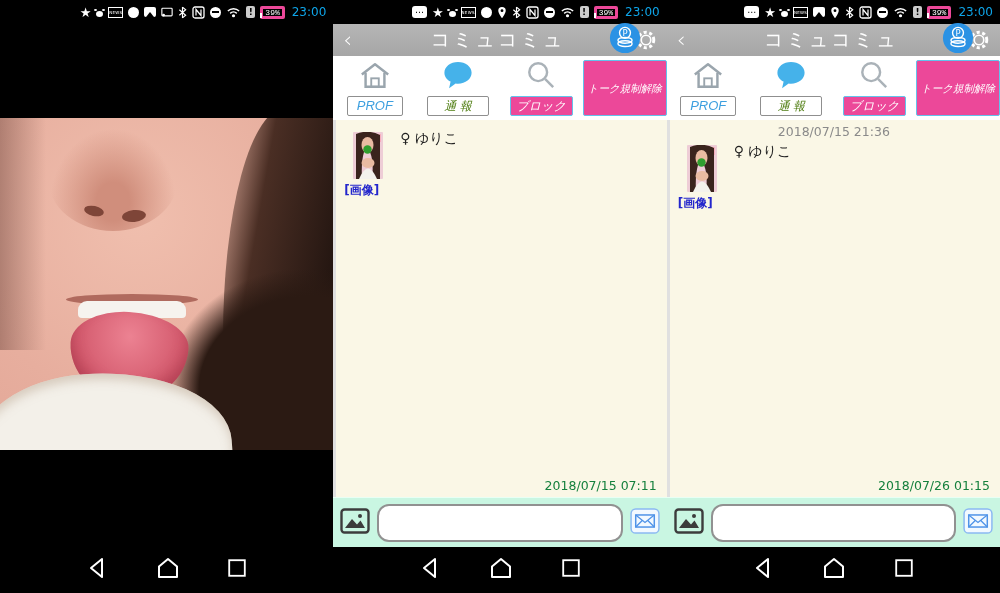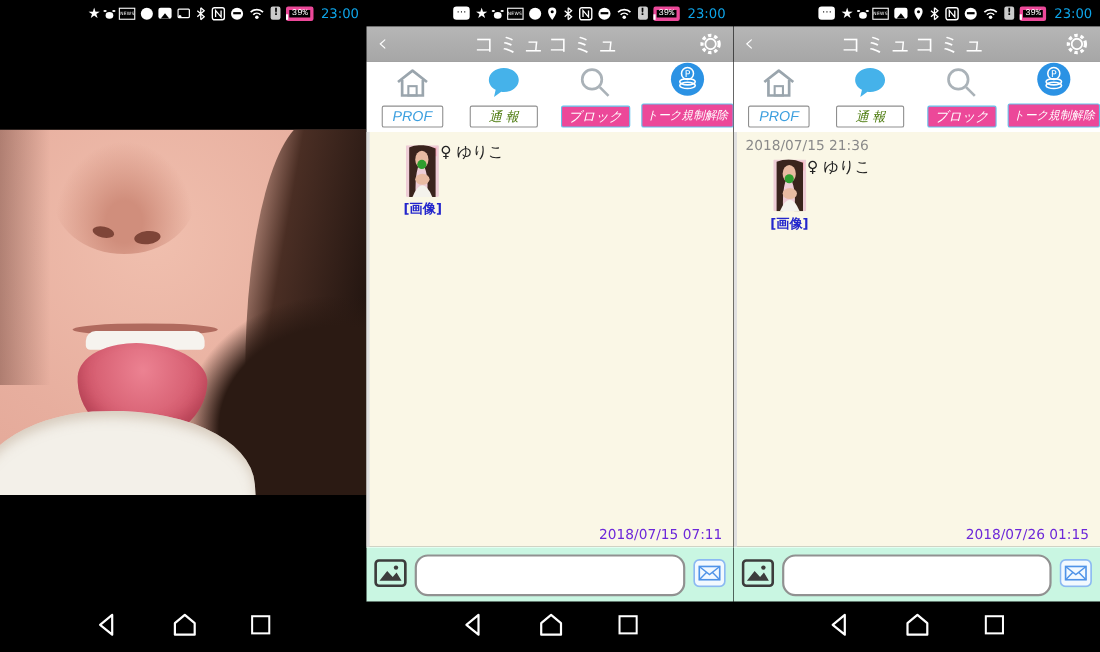--- a/index.html
+++ b/index.html
@@ -30,35 +30,35 @@
   .apptitle { flex:1; text-align:center; color:#fff; font-size:19px; letter-spacing:3px; }
   .gearwrap { width:24px; display:flex; justify-content:flex-end; }
 
   
   .toolbar { height:64px; background:#fff; display:flex; flex:none; }
   .tb-col { flex:1; display:flex; flex-direction:column; align-items:center; justify-content:flex-end; padding-bottom:4px; gap:2px; }
   .tb-btn { font-size:12px; border:1px solid #8f8f8f; background:#fff; border-radius:2px; padding:1px 6px; line-height:16px; white-space:nowrap;font-style:italic; }
   .tb-btn.prof { color:#3c9fdf; font-size:13px; min-width:56px; text-align:center; }
   .tb-btn.report { color:#4d7c0f; min-width:62px; text-align:center; }
   .tb-btn.blue { background:#ec4899; border-color:#63c2ec; color:#fff; }
-  .tb-btn.small { font-size:10.5px; padding:2px 4px; }
+  .tb-btn.small { font-size:10.5px; padding:19px 4px; }
 
   
   .chatarea { flex:1; background:#faf7e6; border-left:3px solid #e0e0e0; position:relative; padding:6px 8px; overflow:hidden; }
-  .topstamp { text-align:left; color:#8a8a8a; font-size:12.5px; margin:-2px 2px 2px 0; }
+  .topstamp { text-align:center; color:#8a8a8a; font-size:12.5px; margin:-2px 2px 2px 0; }
   .msg { position:relative; padding-left:52px; margin-top:4px; }
-  .avcol { position:absolute; left:16px; top:2px; width:48px; text-align:center; }
+  .avcol { position:absolute; left:0; top:2px; width:48px; }
   .avatar { width:30px; height:47px; display:block; margin:0 auto; border-radius:1px; }
   .imglabel { color:#2326cc; font-size:12px; font-weight:bold; margin-top:2px; display:inline-block; }
   .sender { font-size:14px; color:#222; margin:2px 0 6px 4px; }
   .bubble { position:relative; display:inline-block; background:#fff; border:1px solid #b9c4cc; border-radius:10px; padding:9px 13px; max-width:252px; }
   .bubble::before { content:""; position:absolute; left:-9px; top:-1px; border-style:solid; border-width:0 15px 15px 0; border-color:transparent #b9c4cc transparent transparent; }
   .bubble::after { content:""; position:absolute; left:-5px; top:1px; border-style:solid; border-width:0 12px 12px 0; border-color:transparent #fff transparent transparent; }
   .msgtext { font-size:14px; line-height:17.5px; color:#111; white-space:pre-line; position:relative; z-index:1; }
-  .bottomstamp { position:absolute; right:10px; bottom:4px; color:#6d28d9; font-size:12.5px; }
+  .bottomstamp { position:absolute; right:10px; bottom:4px; color:#15803d; font-size:12.5px; }
 
   
   .inputbar { height:50px; background:#c9f6e2; border-top:1px solid #e8fff4; display:flex; align-items:center; gap:7px; padding:0 7px; flex:none; }
   .msg-input { flex:1; height:38px; border:2px solid #919191; border-radius:12px; background:#fff; outline:none; font-size:14px; padding:0 10px; }
 
   
   .navbar { height:46px; background:#000; display:flex; align-items:center; justify-content:space-evenly; padding:0 38px; flex:none; }
 
   
   .photo { position:absolute; left:0; top:118px; width:333px; height:332px;

